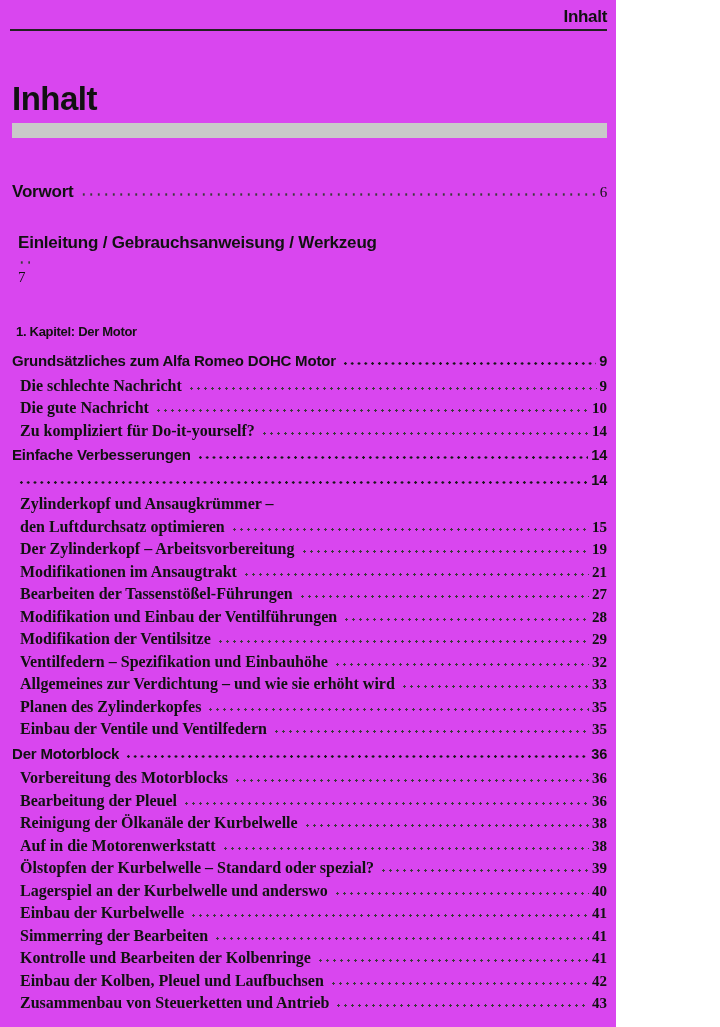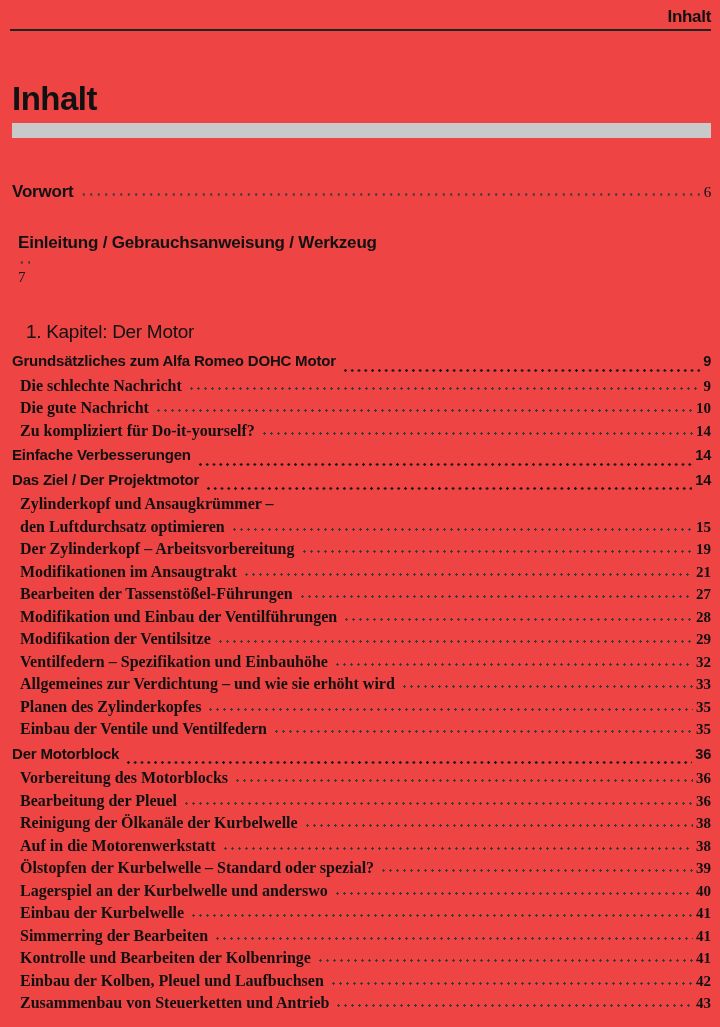--- a/index.html
+++ b/index.html
@@ -1,23 +1,23 @@
 <!DOCTYPE html>
 <html lang="de"><head>
 <meta charset="utf-8">
 <style>
   html, body { margin: 0; padding: 0; background: #ffffff; }
   .page {
     position: relative;
-    width: 720px;
+    width: 616px;
     height: 1027px;
     box-sizing: border-box;
     padding: 0 9px 0 12px;
     overflow: hidden;
-    background: #ef4444;
+    background: #d946ef;
     color: #111111;
     font-family: "Liberation Sans", sans-serif;
   }
   
   .running-head {
     padding-top: 7px;
     text-align: right;
     font-size: 17px;
     font-weight: bold;
     letter-spacing: -0.3px;
@@ -73,33 +73,32 @@
     background-size: 7.5px 5px;
   }
   .row.main .pagenum {
     font-family: "Liberation Serif", serif;
     font-weight: normal;
     font-size: 15px;
   }
 
   
   .row.chapter {
-    font-weight: normal;
-    font-size: 19px;
+    font-weight: bold;
+    font-size: 13px;
     line-height: 26px;
-    margin: 30px 0 5px 14px;
+    margin: 30px 0 5px 4px;
     letter-spacing: -0.3px;
   }
 
   
   .row.section {
     font-weight: bold;
     font-size: 15px;
     margin: 2px 0;
-    align-items: flex-end;
   }
   .row.section .leader {
     background-image: radial-gradient(circle, #161616 1.15px, rgba(0,0,0,0) 1.45px);
     background-size: 6.8px 5px;
   }
   .row.section .pagenum { font-size: 14.5px; }
 
   
   .row.sub {
     font-family: "Liberation Serif", serif;
@@ -157,21 +156,20 @@
     <span class="label">Zu kompliziert für Do-it-yourself?</span>
     <span class="leader"></span>
     <span class="pagenum">14</span>
   </div>
       <div class="row section">
     <span class="label">Einfache Verbesserungen</span>
     <span class="leader"></span>
     <span class="pagenum">14</span>
   </div>
       <div class="row section">
-    <span class="label">Das Ziel / Der Projektmotor</span>
     <span class="leader"></span>
     <span class="pagenum">14</span>
   </div>
       <div class="row sub nopage">
     <span class="label">Zylinderkopf und Ansaugkrümmer –</span>
 
   </div>
       <div class="row sub">
     <span class="label">den Luftdurchsatz optimieren</span>
     <span class="leader"></span>

